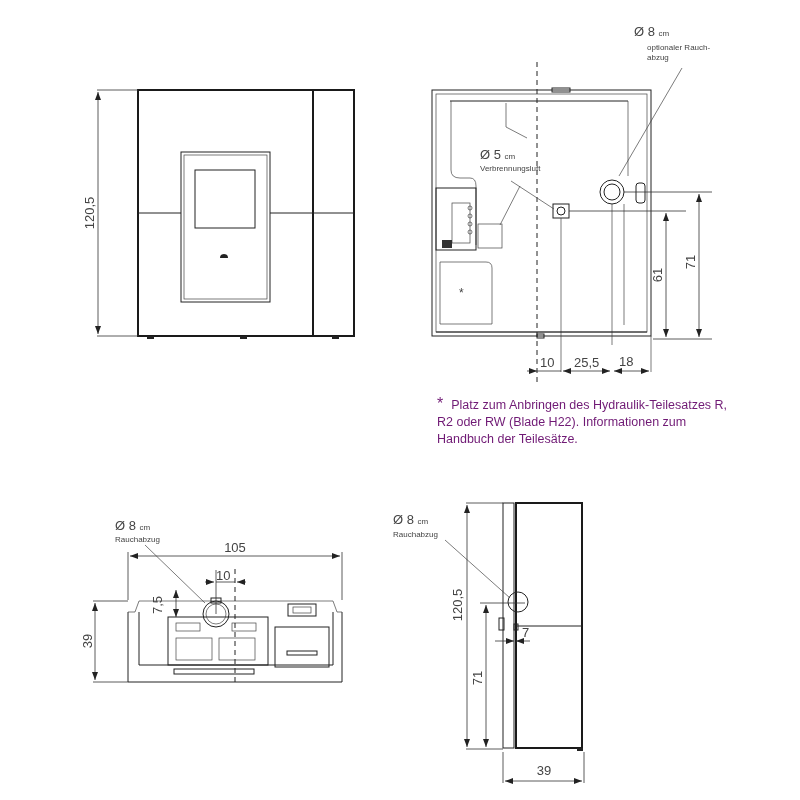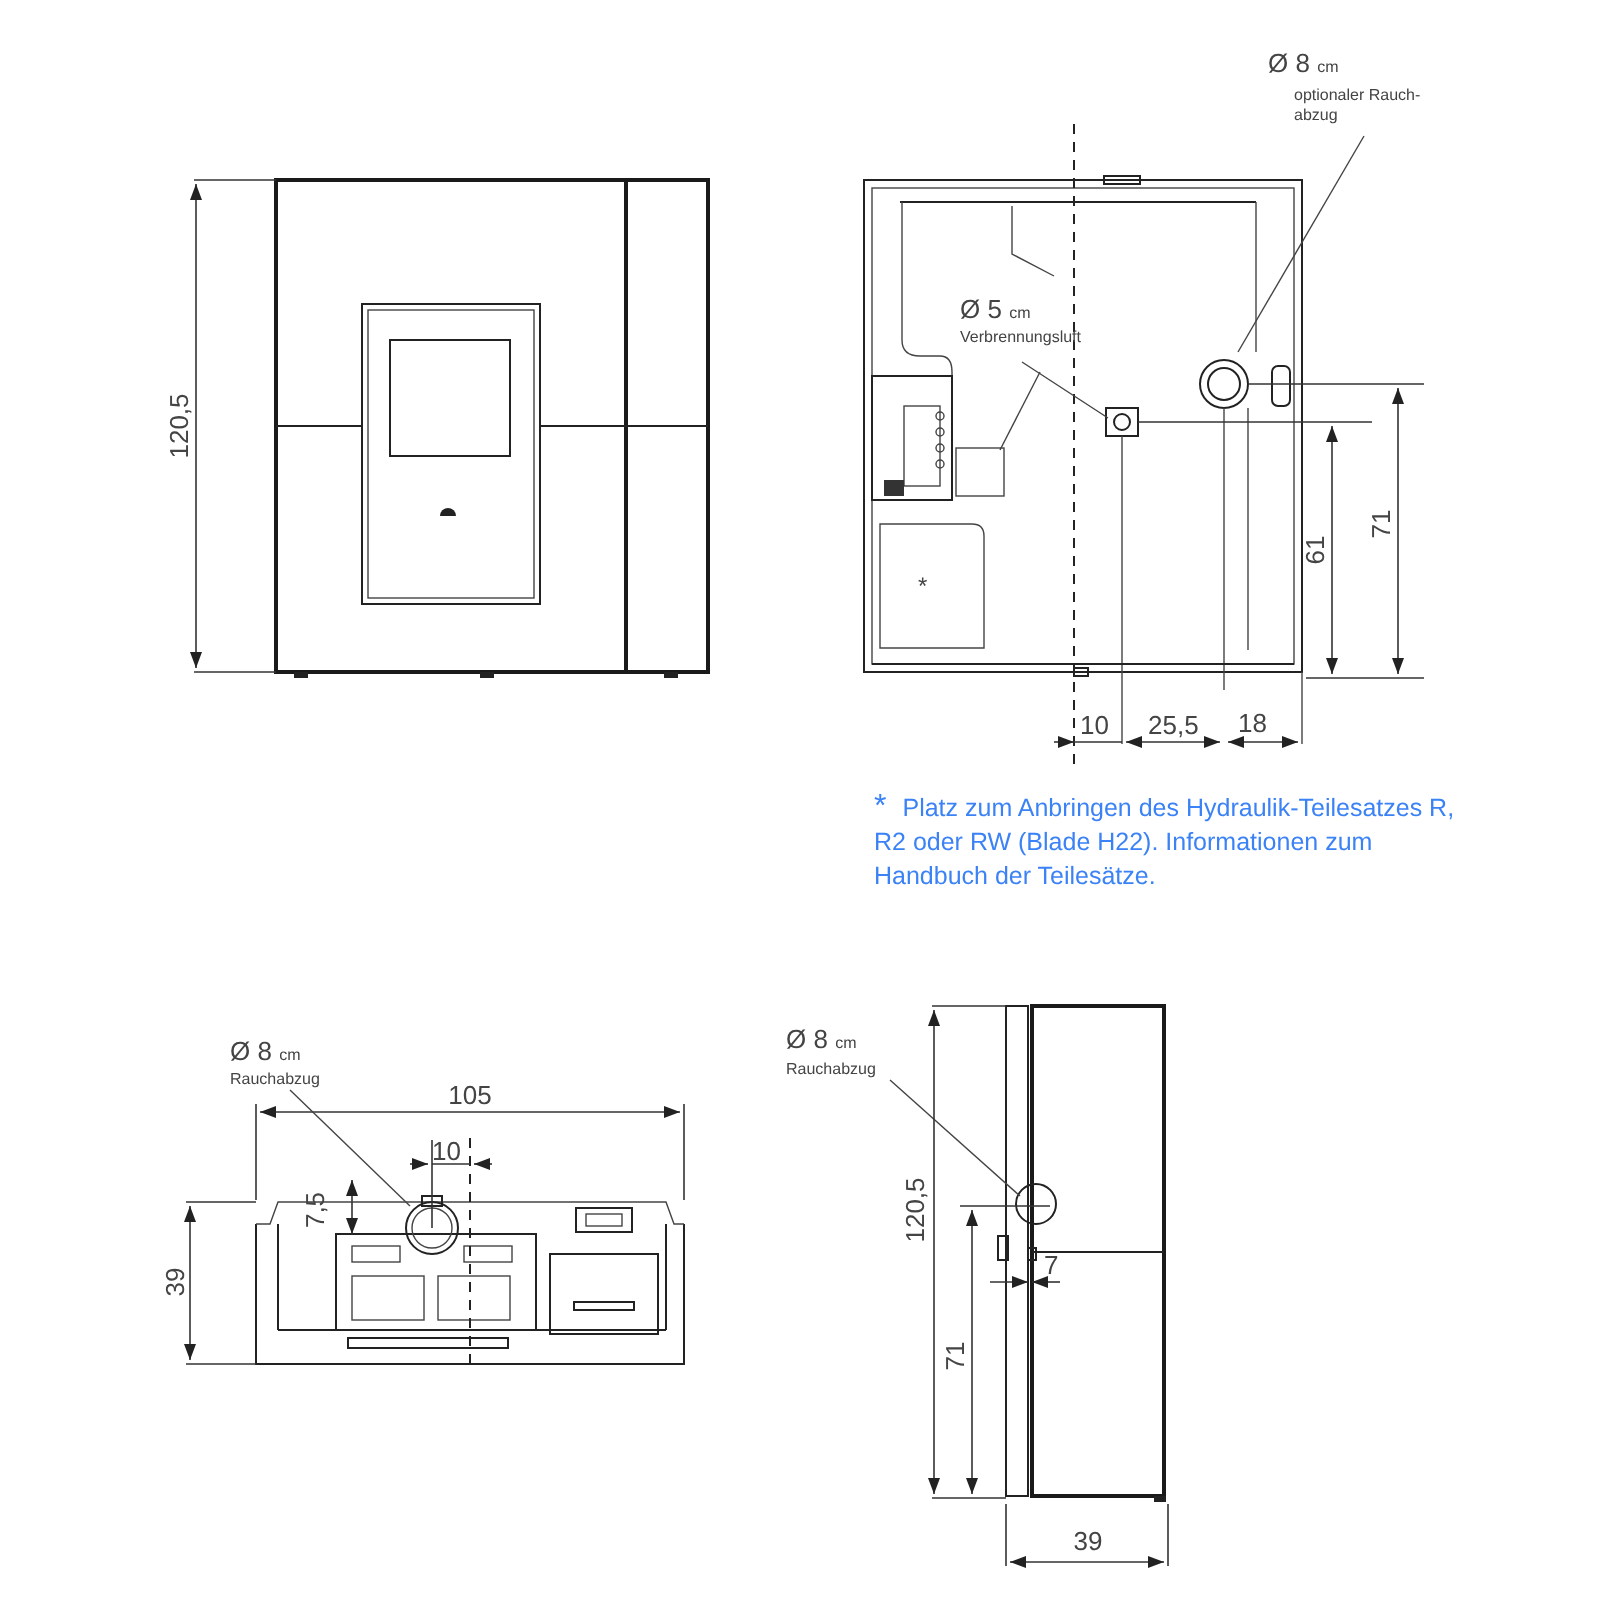--- a/index.html
+++ b/index.html
@@ -7,21 +7,21 @@
     svg { position: absolute; left: 0; top: 0; }
     .ln { stroke: #222; stroke-width: 1; fill: none; }
     .thick { stroke: #1a1a1a; stroke-width: 2; fill: none; }
     .thin { stroke: #444; stroke-width: 0.7; fill: none; }
     .dim { stroke: #333; stroke-width: 0.8; fill: none; }
     .dash { stroke: #222; stroke-width: 1; fill: none; stroke-dasharray: 5 4; }
     .lbl { font-family: "Liberation Sans", sans-serif; fill: #444; }
     .big { font-size: 13px; }
     .med { font-size: 12px; }
     .sm { font-size: 8px; }
-    .note { position: absolute; left: 437px; top: 395px; width: 300px; font-size: 12.5px; line-height: 17px; color: #3b82f6; }
+    .note { position: absolute; left: 437px; top: 395px; width: 300px; font-size: 12.5px; line-height: 17px; color: #701a75; }
     .note .star { font-size: 16px; margin-right: 8px; }
   </style>
 </head>
 <body>
 
 <svg width="800" height="800" viewBox="0 0 800 800">
   <defs>
     <marker id="ar" markerWidth="8" markerHeight="6" refX="8" refY="3" orient="auto" markerUnits="userSpaceOnUse">
       <path d="M0,0 L8,3 L0,6 z" fill="#222"></path>
     </marker>

